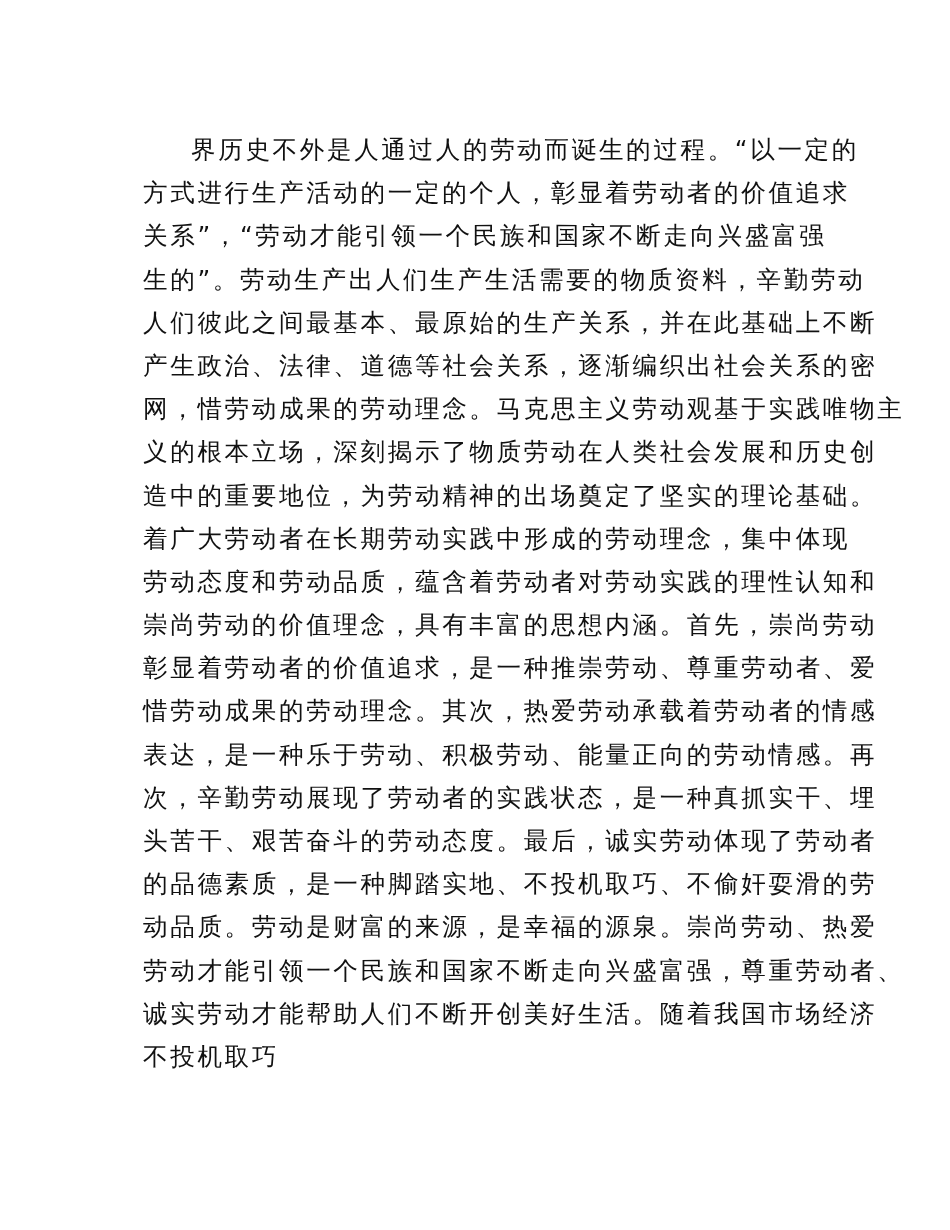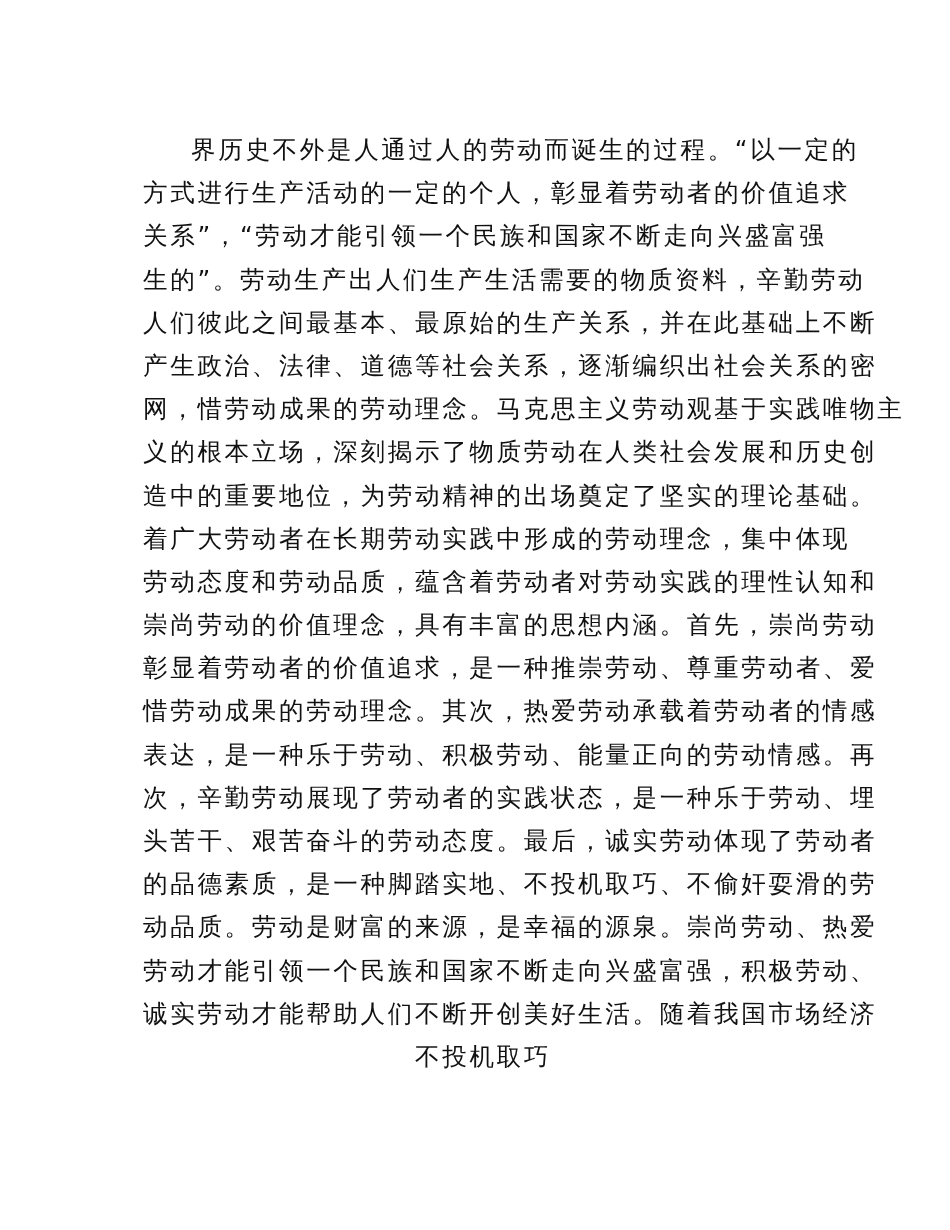--- a/index.html
+++ b/index.html
@@ -29,21 +29,20 @@
   }
   .line {
     display: block;
     height: 43.2px;
     line-height: 43.2px;
     font-family: "DejaVu Sans", sans-serif;
     font-size: 24.6px;
     color: #111111;
     white-space: nowrap;
     letter-spacing: 2.6px;
-    text-align: center;
   }
   .line.indent {
     padding-left: 48px;
   }
 </style>
 </head>
 <body>
 
 <div class="page">
   <div class="text-block">
@@ -55,21 +54,21 @@
     <span class="line">产生政治、法律、道德等社会关系，逐渐编织出社会关系的密</span>
     <span class="line">网，惜劳动成果的劳动理念。马克思主义劳动观基于实践唯物主</span>
     <span class="line">义的根本立场，深刻揭示了物质劳动在人类社会发展和历史创</span>
     <span class="line">造中的重要地位，为劳动精神的出场奠定了坚实的理论基础。</span>
     <span class="line">着广大劳动者在长期劳动实践中形成的劳动理念，集中体现</span>
     <span class="line">劳动态度和劳动品质，蕴含着劳动者对劳动实践的理性认知和</span>
     <span class="line">崇尚劳动的价值理念，具有丰富的思想内涵。首先，崇尚劳动</span>
     <span class="line">彰显着劳动者的价值追求，是一种推崇劳动、尊重劳动者、爱</span>
     <span class="line">惜劳动成果的劳动理念。其次，热爱劳动承载着劳动者的情感</span>
     <span class="line">表达，是一种乐于劳动、积极劳动、能量正向的劳动情感。再</span>
-    <span class="line">次，辛勤劳动展现了劳动者的实践状态，是一种乐于劳动、埋</span>
+    <span class="line">次，辛勤劳动展现了劳动者的实践状态，是一种真抓实干、埋</span>
     <span class="line">头苦干、艰苦奋斗的劳动态度。最后，诚实劳动体现了劳动者</span>
     <span class="line">的品德素质，是一种脚踏实地、不投机取巧、不偷奸耍滑的劳</span>
     <span class="line">动品质。劳动是财富的来源，是幸福的源泉。崇尚劳动、热爱</span>
-    <span class="line">劳动才能引领一个民族和国家不断走向兴盛富强，积极劳动、</span>
+    <span class="line">劳动才能引领一个民族和国家不断走向兴盛富强，尊重劳动者、</span>
     <span class="line">诚实劳动才能帮助人们不断开创美好生活。随着我国市场经济</span>
     <span class="line">不投机取巧</span>
   </div>
 </div>
 
 </body></html>

